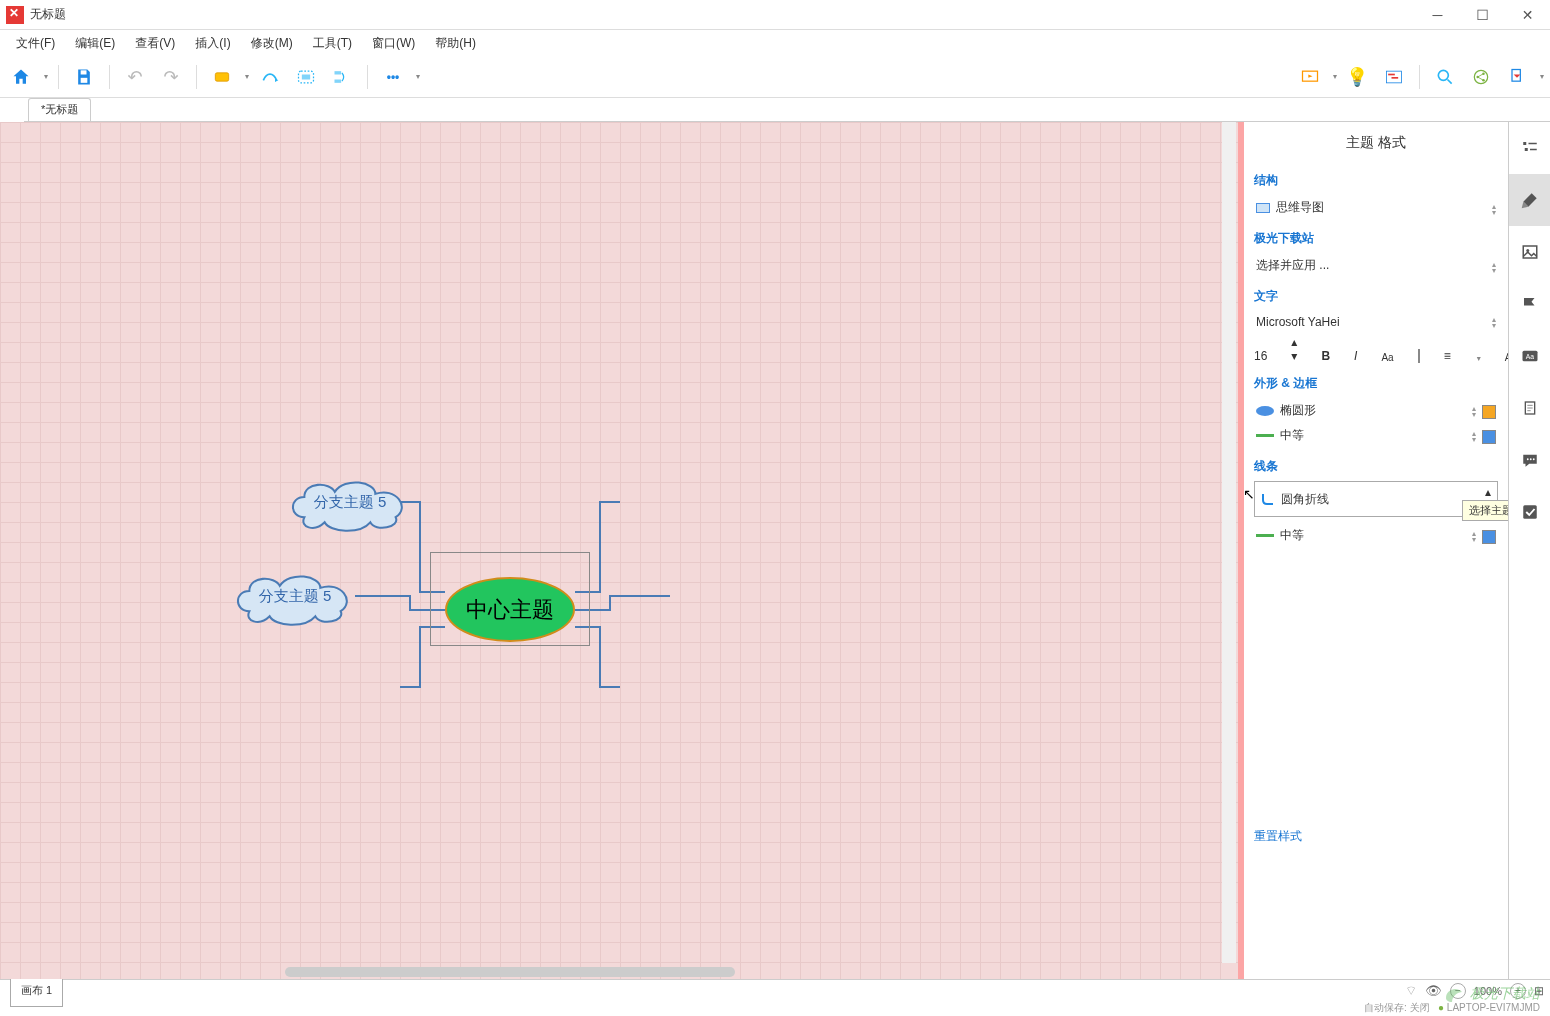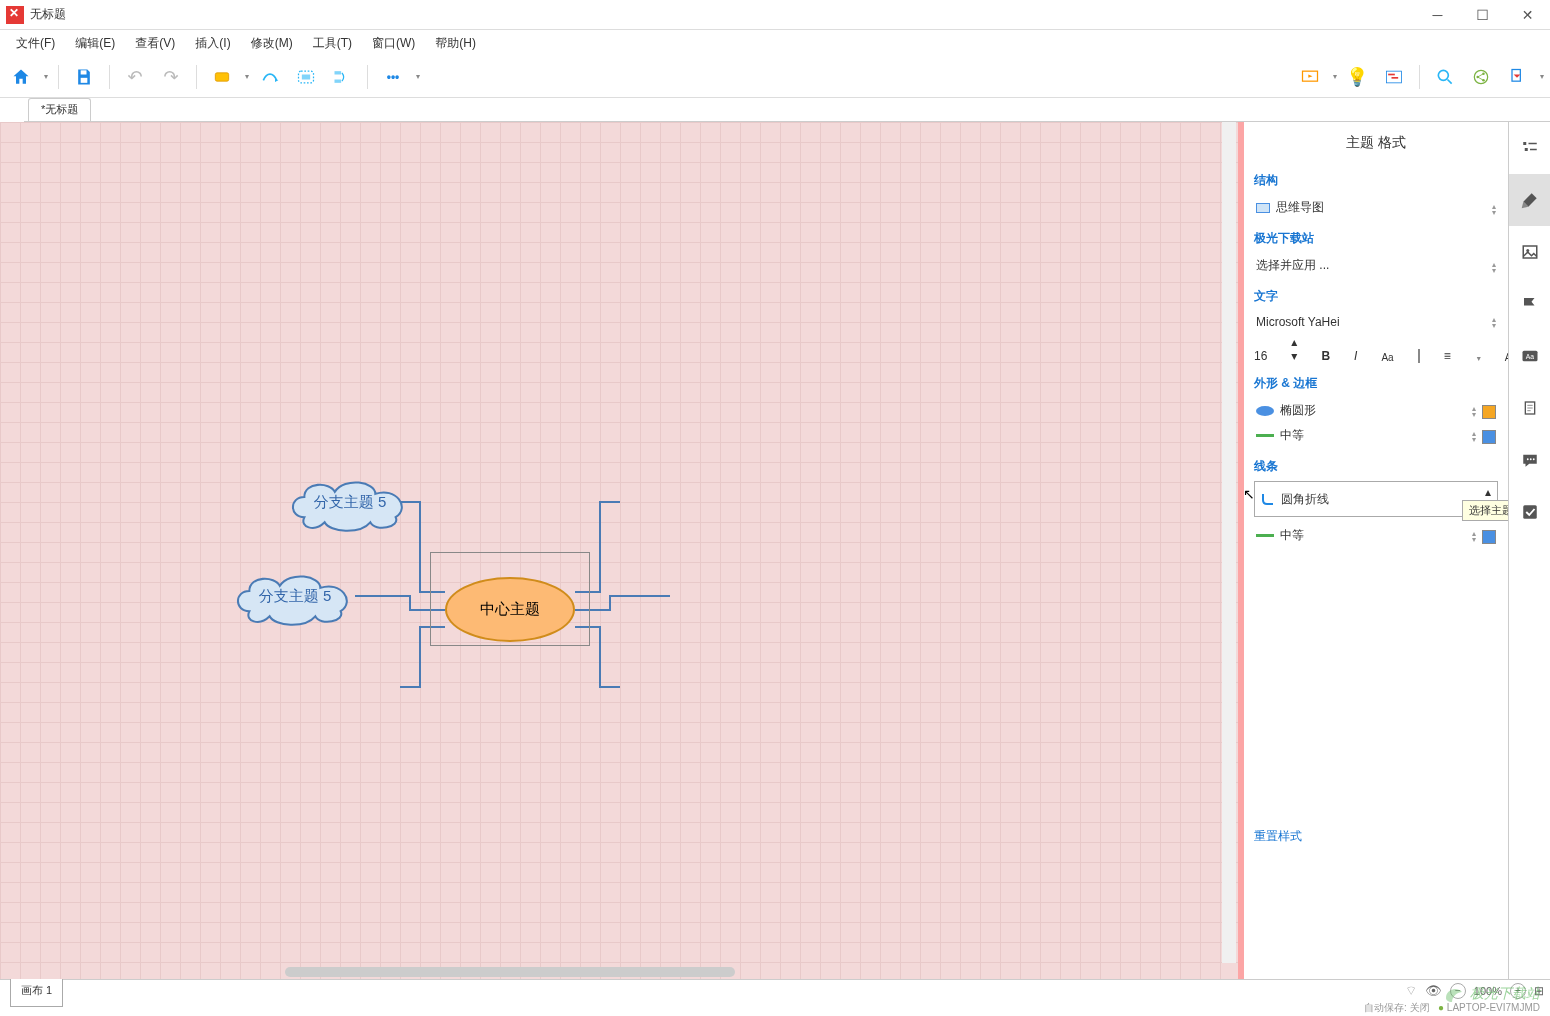--- a/index.html
+++ b/index.html
@@ -17,21 +17,21 @@
 .tbtn { width: 30px; height: 30px; display: flex; align-items: center; justify-content: center; border-radius: 3px; }
 .sep { width: 1px; height: 24px; background: #ddd; margin: 0 4px; }
 .dropdown-arrow { font-size: 8px; color: #888; margin-left: 2px; }
 .tabbar { height: 24px; display: flex; border-bottom: 1px solid #ccc; margin-left: 24px; }
 .tab { padding: 3px 12px; border: 1px solid #ccc; border-bottom: none; background: #fff; font-size: 11px; margin-left: 4px; border-radius: 3px 3px 0 0; }
 .main { display: flex; height: 857px; }
 .canvas-area { flex: 1; position: relative; background: #f3d9d9; overflow: hidden; }
 .grid { position: absolute; inset: 0; background-image: linear-gradient(#e8c9c9 1px, transparent 1px), linear-gradient(90deg, #e8c9c9 1px, transparent 1px); background-size: 20px 20px; }
 .canvas-scroll-v { position: absolute; right: 2px; top: 0; bottom: 16px; width: 14px; background: #f0f0f0; }
 .canvas-scroll-h { position: absolute; left: 285px; bottom: 2px; width: 450px; height: 10px; background: #ccc; border-radius: 5px; }
-.central-topic { position: absolute; left: 445px; top: 455px; width: 130px; height: 65px; background: #fdba74; border: 2px solid #d08c1b; border-radius: 50%; display: flex; align-items: center; justify-content: center; font-size: 15px; color: #000; }
+.central-topic { position: absolute; left: 445px; top: 455px; width: 130px; height: 65px; background: #22c55e; border: 2px solid #d08c1b; border-radius: 50%; display: flex; align-items: center; justify-content: center; font-size: 22px; color: #000; }
 .central-sel { position: absolute; left: 430px; top: 430px; width: 160px; height: 94px; border: 1px solid #888; }
 .branch { position: absolute; width: 130px; height: 50px; display: flex; align-items: center; justify-content: center; font-size: 15px; color: #3366aa; }
 .cloud { position: absolute; inset: -6px; }
 .cloud svg { width: 100%; height: 100%; }
 .panel { width: 270px; border-left: 6px solid #fca5a5; background: #fff; padding: 8px 10px; font-size: 12px; overflow: hidden; }
 .panel-title { text-align: center; font-size: 14px; padding: 4px 0 10px; color: #333; }
 .section-head { color: #1976d2; font-weight: bold; font-size: 12px; margin: 10px 0 6px; }
 .field { display: flex; align-items: flex-end; justify-content: space-between; padding: 4px 2px; }
 .field-left { display: flex; align-items: center; gap: 6px; }
 .field .updown { font-size: 8px; color: #999; line-height: 6px; }

